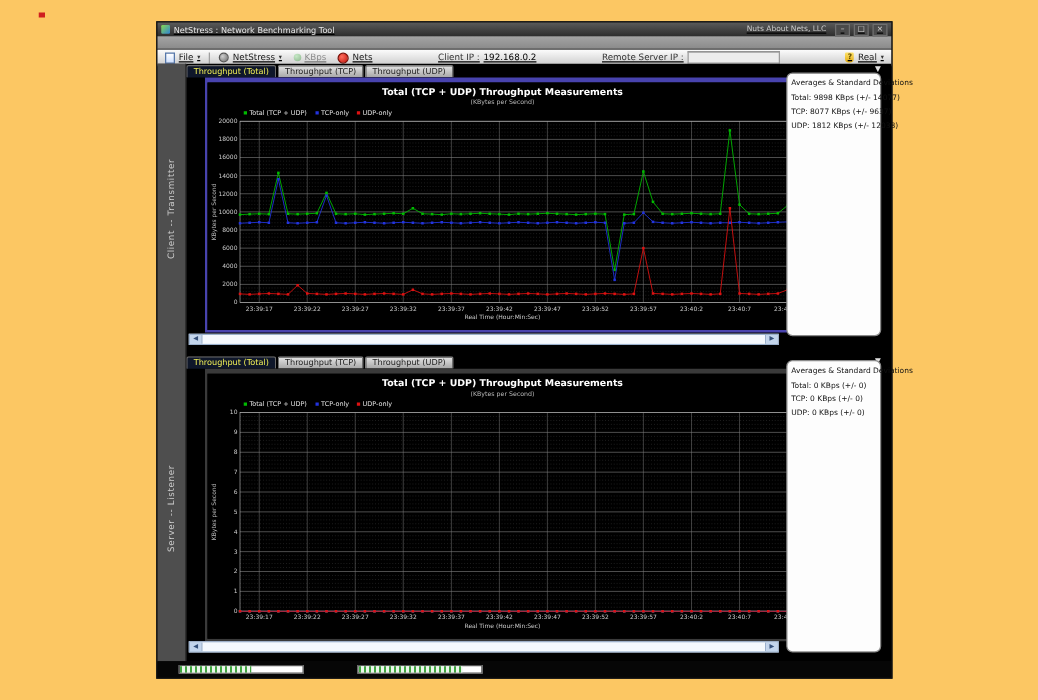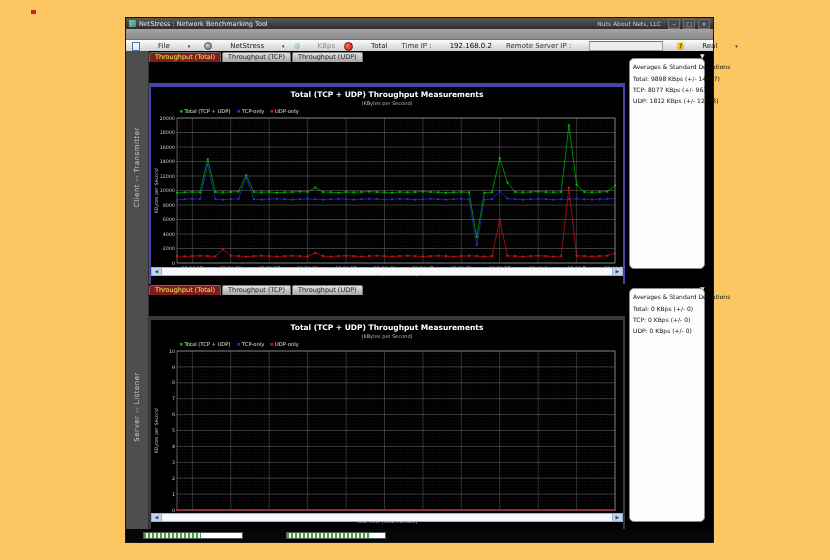--- a/index.html
+++ b/index.html
@@ -1,50 +1,50 @@
 <!DOCTYPE html>
 <html><head>
 <meta charset="utf-8">
 <style>
   html,body{margin:0;padding:0;}
   body{font-family:"DejaVu Sans",sans-serif;}
   #stage{position:relative;width:830px;height:560px;background:#fcc763;overflow:hidden;}
   .red-mark{position:absolute;left:31px;top:10px;width:5px;height:4px;background:#cf1f1f;}
-  .win{position:absolute;left:125px;top:17px;width:587px;height:524px;background:#0b0b0b;border:1px solid #151515;}
+  .win{position:absolute;left:125px;top:17px;width:587px;height:524px;background:#0b0b0b;border:1px solid #151515;text-decoration:underline;}
   
   .titlebar{height:11px;background:linear-gradient(#5a5a5a,#2d2d2d);display:flex;align-items:center;padding:0 3px;gap:3px;}
   .appicon{width:7px;height:7px;background:linear-gradient(135deg,#86d84e,#2f83d6);border-radius:1px;flex:none;}
   .ttext{color:#e8e8e8;font-size:6.5px;white-space:nowrap;}
   .tspacer{flex:1;}
   .brand{color:#cccccc;font-size:6px;margin-right:4px;white-space:nowrap;}
   .wbtn{width:10px;height:8px;background:#4a4a4a;border:1px solid #6f6f6f;color:#dddddd;font-size:6px;line-height:7px;text-align:center;flex:none;cursor:default;}
   
   .menustrip{height:10px;background:linear-gradient(#a4a4a4,#8a8a8a);border-bottom:1px solid #6f6f6f;}
   .toolbar{height:12px;background:linear-gradient(#fbfbfb,#cdcdcd);border-bottom:1px solid #8f8f8f;display:flex;align-items:center;font-size:7px;color:#1a1a1a;padding:0 4px;gap:5px;white-space:nowrap;}
-  .tbtn{display:flex;align-items:center;gap:18px;padding:0 2px;}
+  .tbtn{display:flex;align-items:center;gap:3px;padding:0 2px;}
   .tbtn.disabled{opacity:.45;}
   .arrow{font-size:5px;color:#333;}
   .sep{width:1px;height:9px;background:#9f9f9f;}
   .fileicon{width:6px;height:7px;background:linear-gradient(#ffffff,#cfe0ff);border:0.5px solid #5577aa;}
   .gearicon{width:6px;height:6px;border-radius:50%;background:radial-gradient(circle at 35% 35%,#cfcfcf,#6f6f6f);border:0.5px solid #555;}
   .startdot{width:6px;height:6px;border-radius:50%;background:radial-gradient(circle at 35% 35%,#9fe89f,#2d8a2d);}
   .stopdot{width:7px;height:7px;border-radius:50%;background:radial-gradient(circle at 35% 35%,#ff6e5e,#c0130a);border:0.5px solid #7a1008;}
   .helpicon{width:7px;height:8px;background:linear-gradient(#ffe26a,#dfa90f);border-radius:1px 1px 3px 3px;color:#5c4a00;font-size:6px;line-height:8px;text-align:center;font-weight:bold;}
   .iplabel{color:#333;}
   .ipvalue{color:#000;}
   .remote-input{width:70px;height:8px;background:#ececec;border:1px solid #9a9a9a;border-top-color:#777;font-size:6.5px;padding:0 1px;font-family:"DejaVu Sans",sans-serif;}
   .tgap{flex:1;}
   
   .section{position:absolute;left:0;width:100%;background:#000;}
   .sidestrip{position:absolute;left:0;top:0;width:22px;background:#4e4e4e;color:#cdcdcd;display:flex;align-items:center;justify-content:center;border-right:1px solid #303030;}
   .sidestrip span{writing-mode:vertical-rl;transform:rotate(180deg);font-size:7px;letter-spacing:.5px;white-space:nowrap;}
   .tabrow{position:absolute;left:23px;top:0;height:11px;display:flex;align-items:flex-end;gap:1px;}
   .tab{font-size:6.5px;line-height:8px;padding:0 5px 1px 5px;background:linear-gradient(#e2e2e2,#a6a6a6);color:#222;border:1px solid #7f7f7f;border-bottom:none;border-radius:2px 2px 0 0;cursor:default;}
-  .tab.active{background:#7f1d1d;color:#f0ee56;border-color:#6a6a6a;text-align:right;}
-  .chartwrap{position:absolute;left:23px;top:11px;background:#000;border:2px solid;border-top-width:4px;line-height:0;margin-top:21px;}
+  .tab.active{background:#0f172a;color:#f0ee56;border-color:#6a6a6a;text-align:right;}
+  .chartwrap{position:absolute;left:38px;top:11px;background:#000;border:2px solid;border-top-width:4px;line-height:0;}
   .c1{border-color:#4843ae;}
   .c2{border-color:#3a3a3a;}
   .scroll{position:absolute;left:25px;height:9px;background:#dfe9f6;border:1px solid #9ab0cc;display:flex;box-sizing:border-box;}
   .sbtn{width:9px;background:#c3d5ec;color:#35507a;font-size:5px;line-height:7px;text-align:center;flex:none;}
   .sthumb{flex:1;background:#f5f9fd;border-left:1px solid #9ab0cc;border-right:1px solid #9ab0cc;}
   .statpanel{position:absolute;left:503px;width:76px;background:#fdfdfd;border:1px solid #8a8a8a;border-radius:5px;padding:4px 3px;font-size:6px;color:#111;box-sizing:border-box;}
   .statpanel .head{margin-bottom:5px;white-space:nowrap;}
   .statline{margin-bottom:4px;white-space:nowrap;}
   .chev{position:absolute;left:574px;top:1px;color:#e0e0e0;font-size:6px;}
   
@@ -87,25 +87,25 @@
         <span class="gearicon"></span>
         <span>NetStress</span>
         <span class="arrow">▾</span>
       </div>
       <div class="tbtn disabled">
         <span class="startdot"></span>
         <span>KBps</span>
       </div>
       <div class="tbtn">
         <span class="stopdot"></span>
-        <span>Total</span>
+        <span>Nets</span>
       </div>
       <div class="tgap"></div>
       <div class="tbtn">
-        <span class="iplabel">Time IP :</span>
+        <span class="iplabel">Client IP :</span>
         <span class="ipvalue">192.168.0.2</span>
       </div>
       <div class="tgap"></div>
       <div class="tbtn">
         <span class="iplabel">Remote Server IP :</span>
         <input class="remote-input" value="" style="">
       </div>
       <div class="tgap"></div>
       <div class="tbtn">
         <span class="helpicon">?</span>

